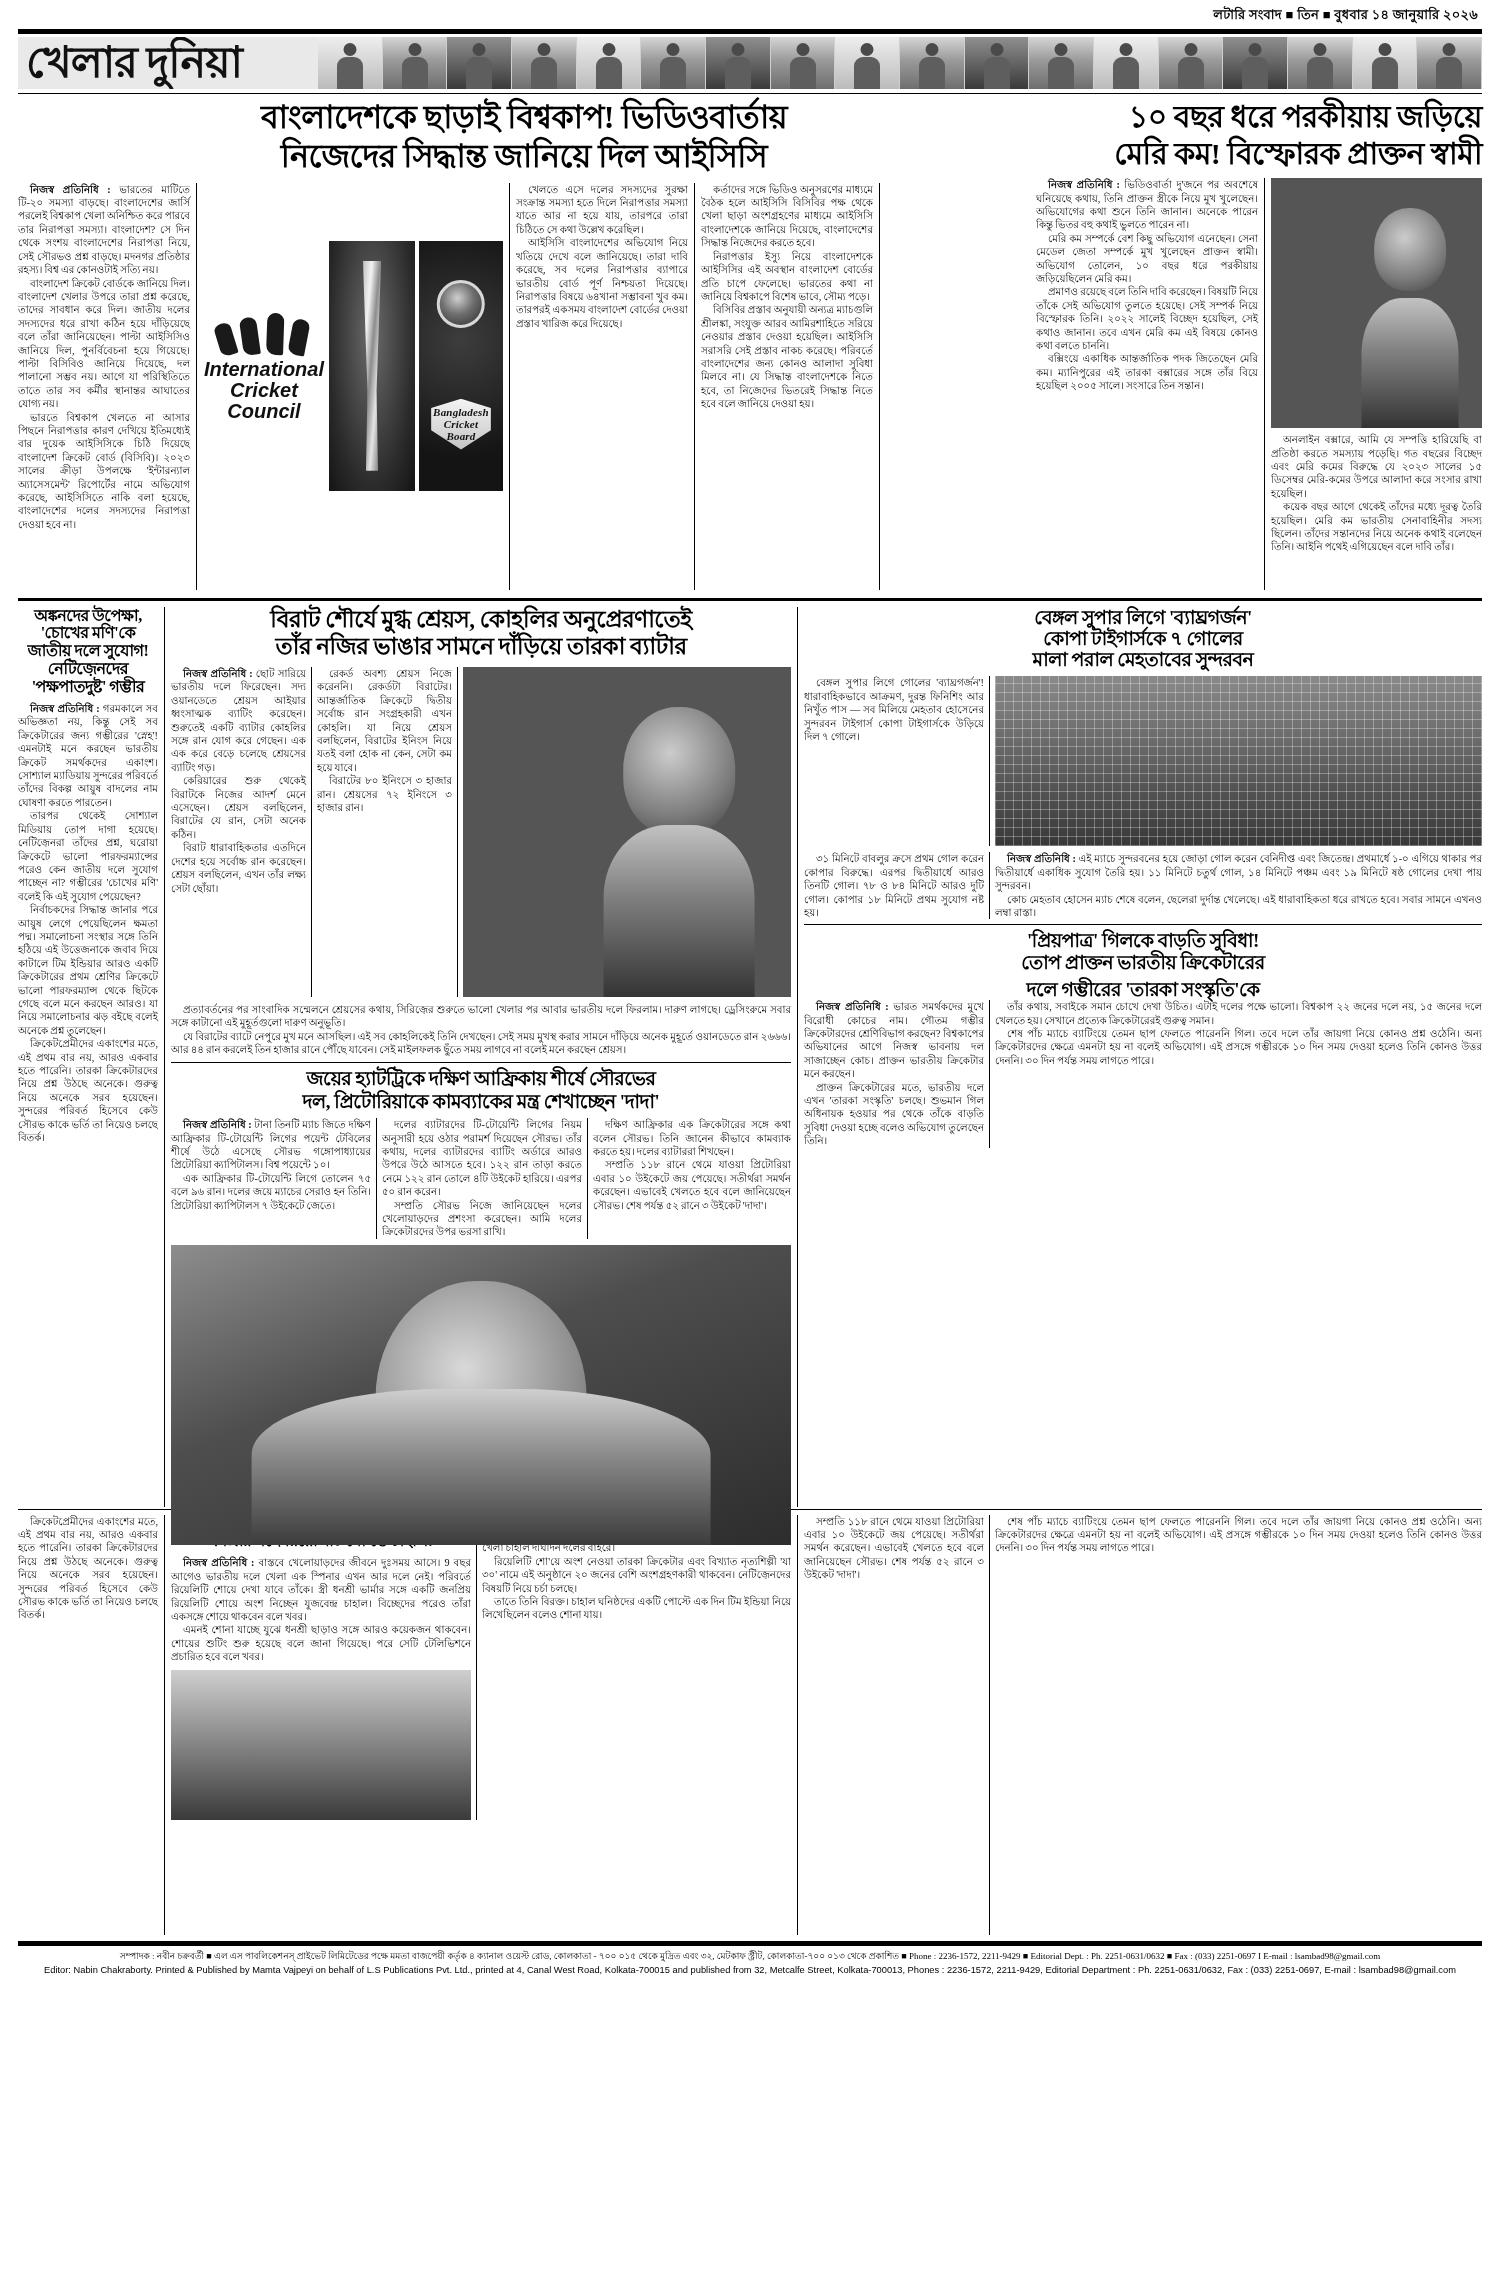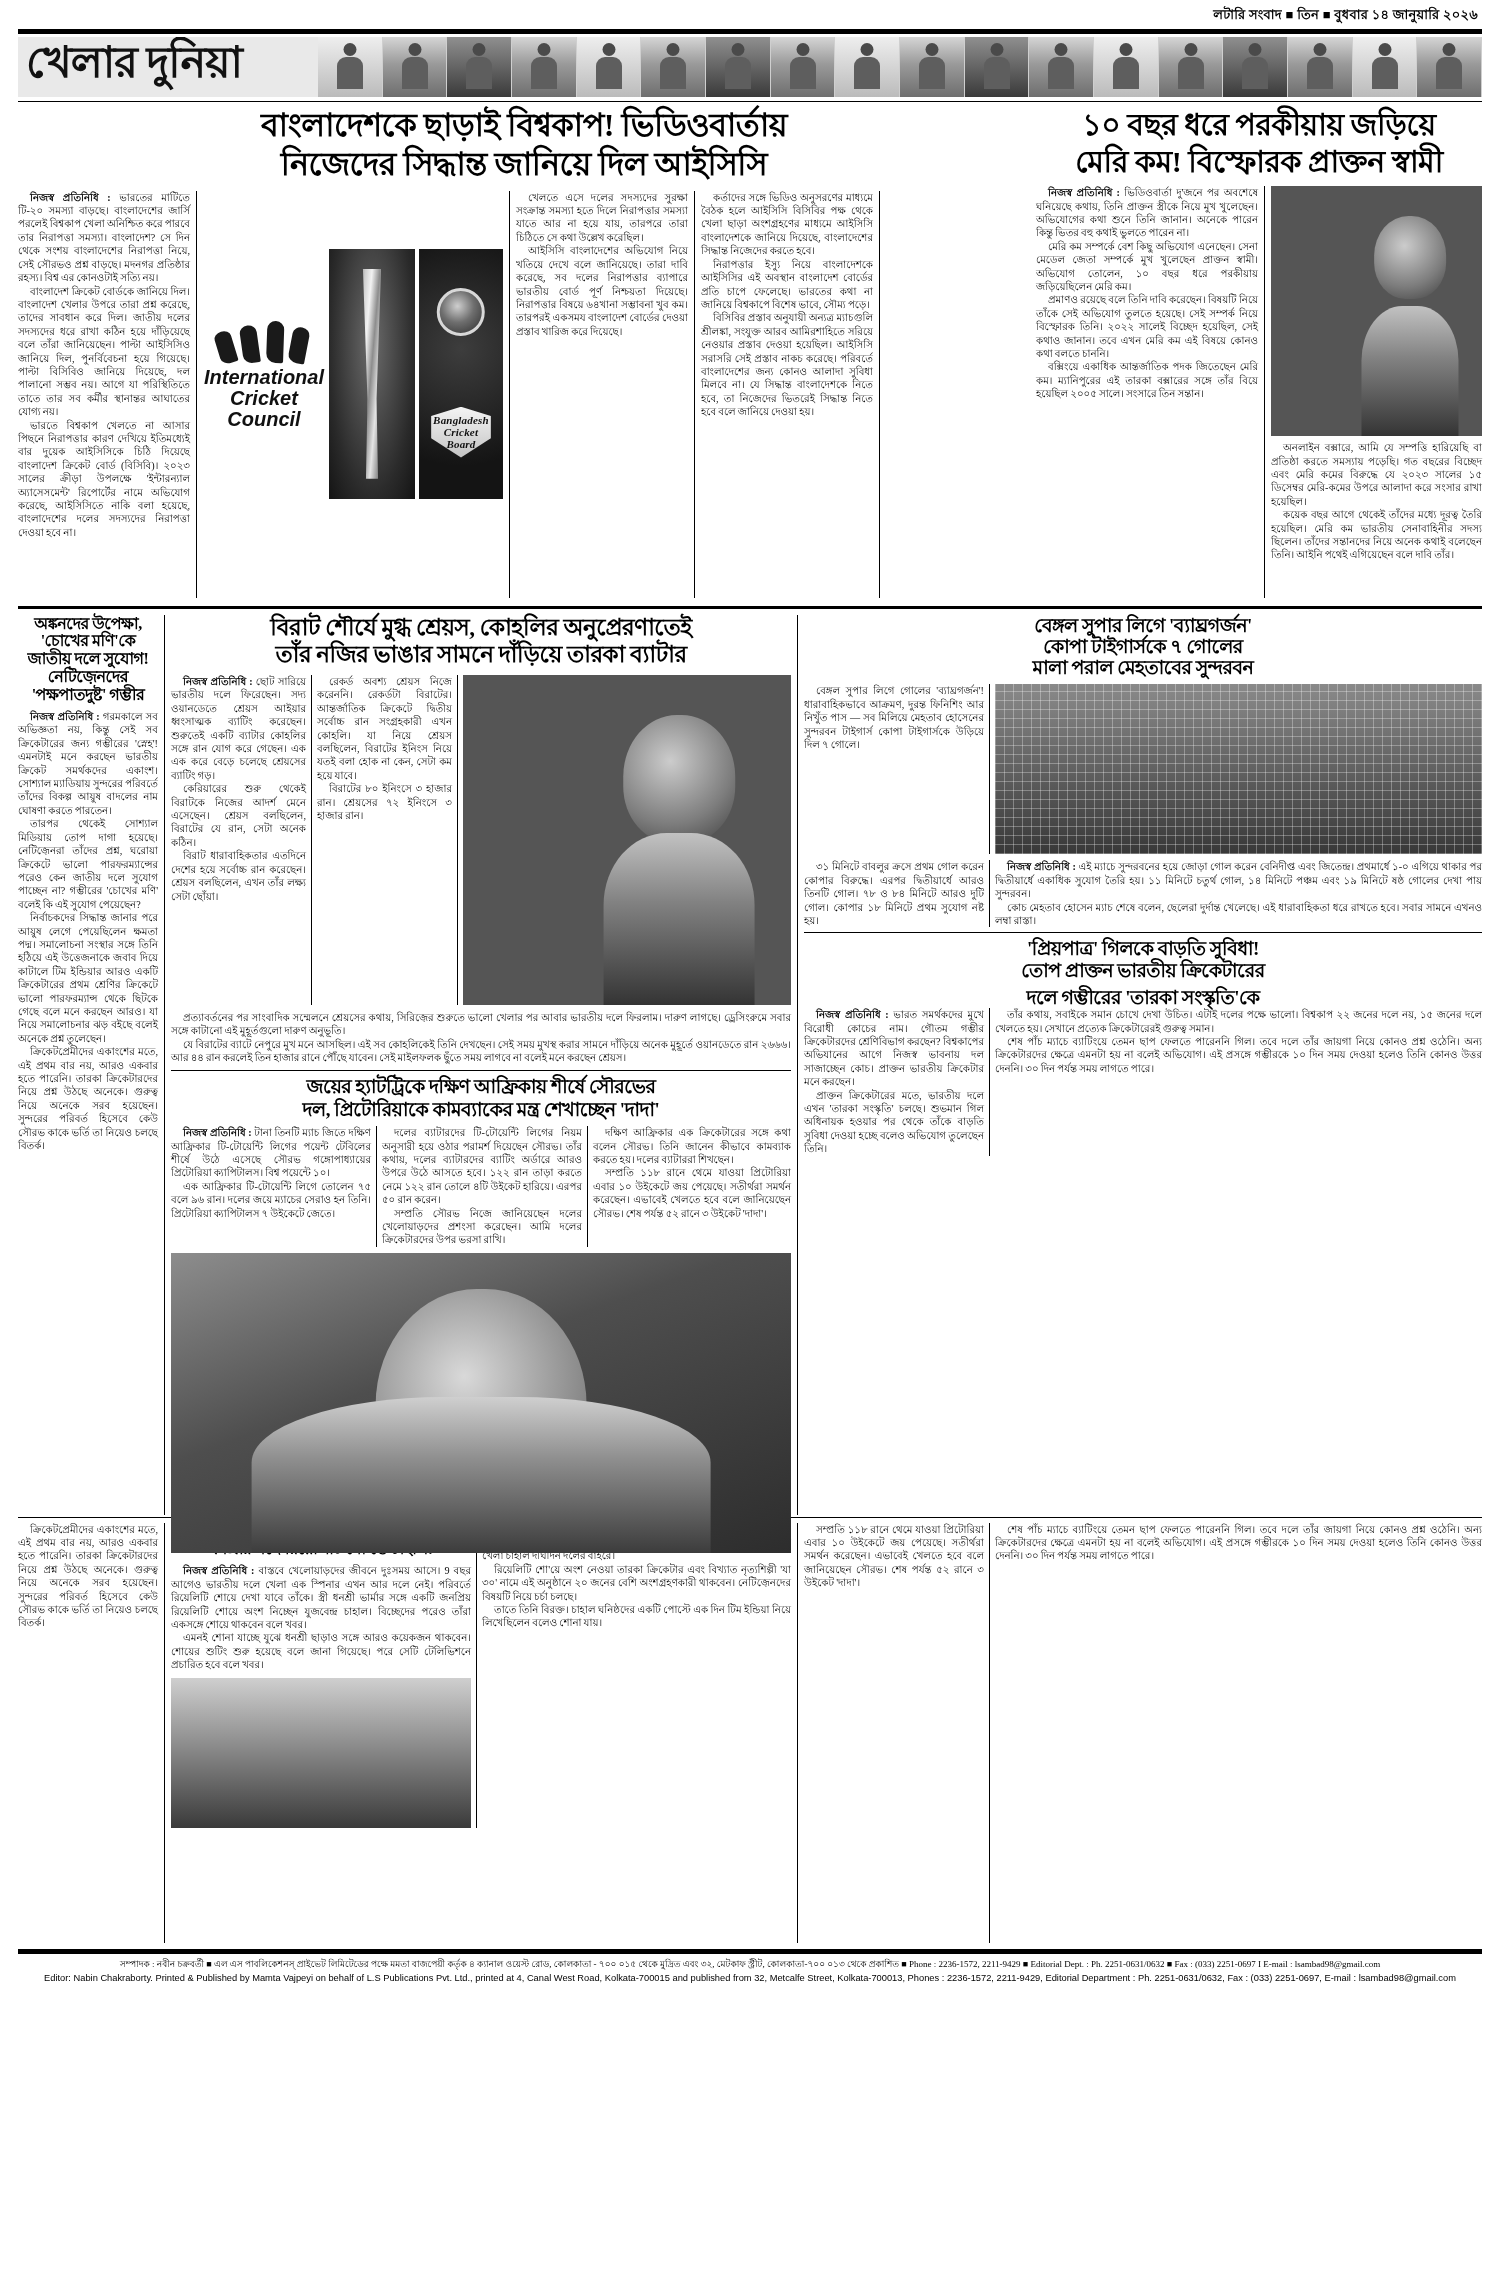--- a/index.html
+++ b/index.html
@@ -18,21 +18,21 @@
     font-size: 13px;
     font-weight: bold;
     letter-spacing: .3px;
     padding: 5px 4px 3px 0;
   }
   .rule-thick { height: 5px; background: #000; margin-bottom: 3px; }
   .rule-thin  { height: 1px; background: #000; }
 
   
   .masthead {
-    position: relative; height: 60px; overflow: hidden;
+    position: relative; height: 52px; overflow: hidden;
     background: #e9e9e9; margin-bottom: 4px;
     display: flex; align-items: stretch;
   }
   .masthead-title {
     position: relative; z-index: 3;
     font-size: 43px; font-weight: bold; line-height: 52px;
     padding-left: 8px; white-space: nowrap; color: #111;
     letter-spacing: -1px; font-family: "Liberation Serif", serif;
   }
   .masthead-strip { position: absolute; inset: 0; left: 300px; z-index: 1; display: flex; }
@@ -62,21 +62,21 @@
   }
   .btxt p { text-indent: 12px; margin: 0; }
   .byline { font-weight: bold; }
 
   
   .hl {
     font-weight: bold; line-height: 1.12; text-align: center;
     font-family: "Liberation Serif", serif; letter-spacing: -.5px;
   }
   .hl-xl { font-size: 32px; }
-  .hl-lg { font-size: 30px; }
+  .hl-lg { font-size: 30px; text-align: right; }
   .hl-md { font-size: 23px; }
   .hl-sm { font-size: 19px; }
   .hl-xs { font-size: 16px; }
 
   
   .photo { position: relative; overflow: hidden; background: #555; }
   .ph-logo-icc {
     background: #fff; display: flex; flex-direction: column;
     align-items: center; justify-content: center; gap: 4px;
   }

